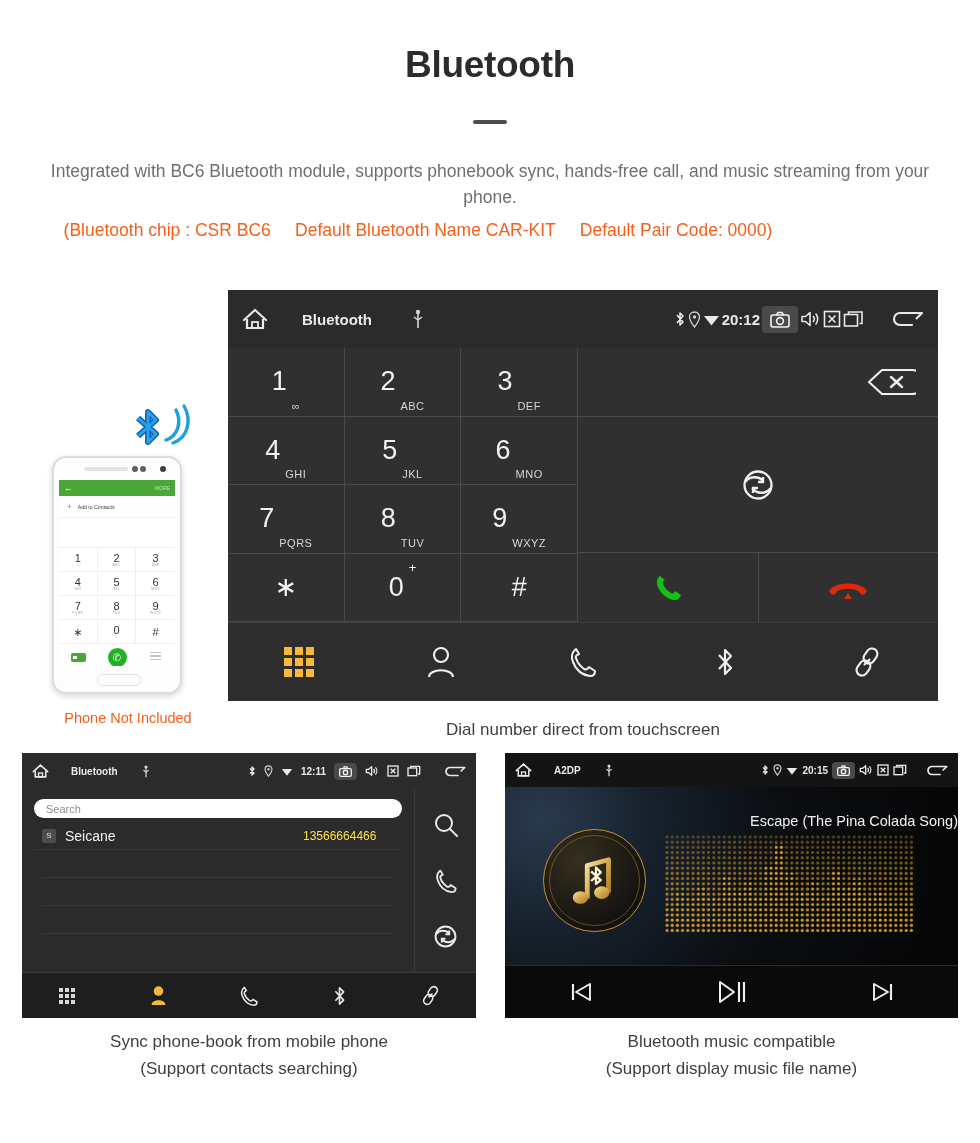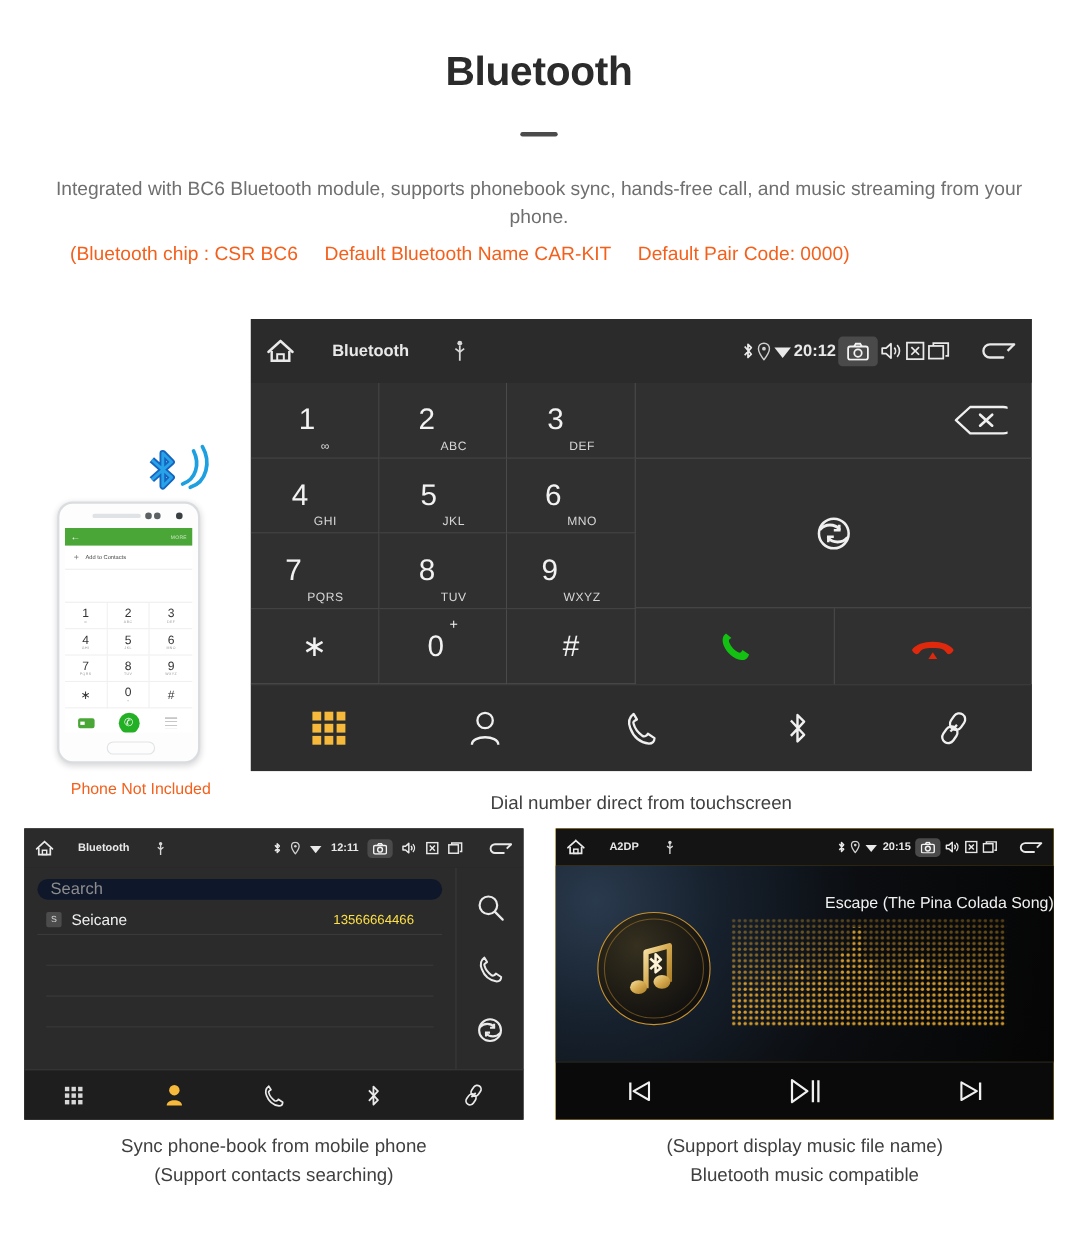--- a/index.html
+++ b/index.html
@@ -129,22 +129,22 @@
   
   #phonebook { left:22px; top:753px; width:454px; height:265px; background:#262626; }
   #phonebook .statusbar { height:36px; padding:0 10px; font-size:10px; }
   #phonebook .sb-title { margin-left:22px; font-size:10px; }
   #phonebook .sb-usb { margin-left:24px; }
   #phonebook .sb-right { gap:8px; }
   #phonebook .sb-cam { padding:3px 5px; }
   .pb-body { display:flex; height:183px; }
   .pb-main { flex:1; background:#2b2b2b; padding:10px 12px 0 12px; }
   .pb-search {
-    height:19px; background:#0f172a; border-radius:10px; display:flex; align-items:center;
-    padding:0 12px; color:#8d8d8d; font-size:15px;
+    height:19px; background:#ffffff; border-radius:10px; display:flex; align-items:center;
+    padding:0 12px; color:#8d8d8d; font-size:11px;
   }
   .pb-row {
     height:28px; display:flex; align-items:center; border-bottom:1px solid #3a3a3a;
     padding:0 8px; margin-top:4px;
   }
   .pb-badge {
     width:14px;height:14px;background:#4c4c4c;color:#ddd;font-size:8px;
     display:flex;align-items:center;justify-content:center;margin-right:9px;border-radius:2px;
   }
   .pb-name { color:#f0f0f0; font-size:14px; flex:0 0 190px; }
@@ -833,17 +833,17 @@
         <span>
           <svg width="24" height="24" viewBox="0 0 24 24">
               <path d="M3 4 L17 12 L3 20 Z" stroke="#f0f0f0" stroke-width="1.9" fill="none" stroke-linejoin="round"></path>
               <path d="M20 4 V20" stroke="#f0f0f0" stroke-width="2.1"></path>
             </svg>
         </span>
       </div>
     </div>
   </div>
   <div class="cap" id="cap-mu">
+    <div>Bluetooth music compatible</div>
     <div>(Support display music file name)</div>
-    <div>Bluetooth music compatible</div>
   </div>
 
 </div>
 
 </body></html>

